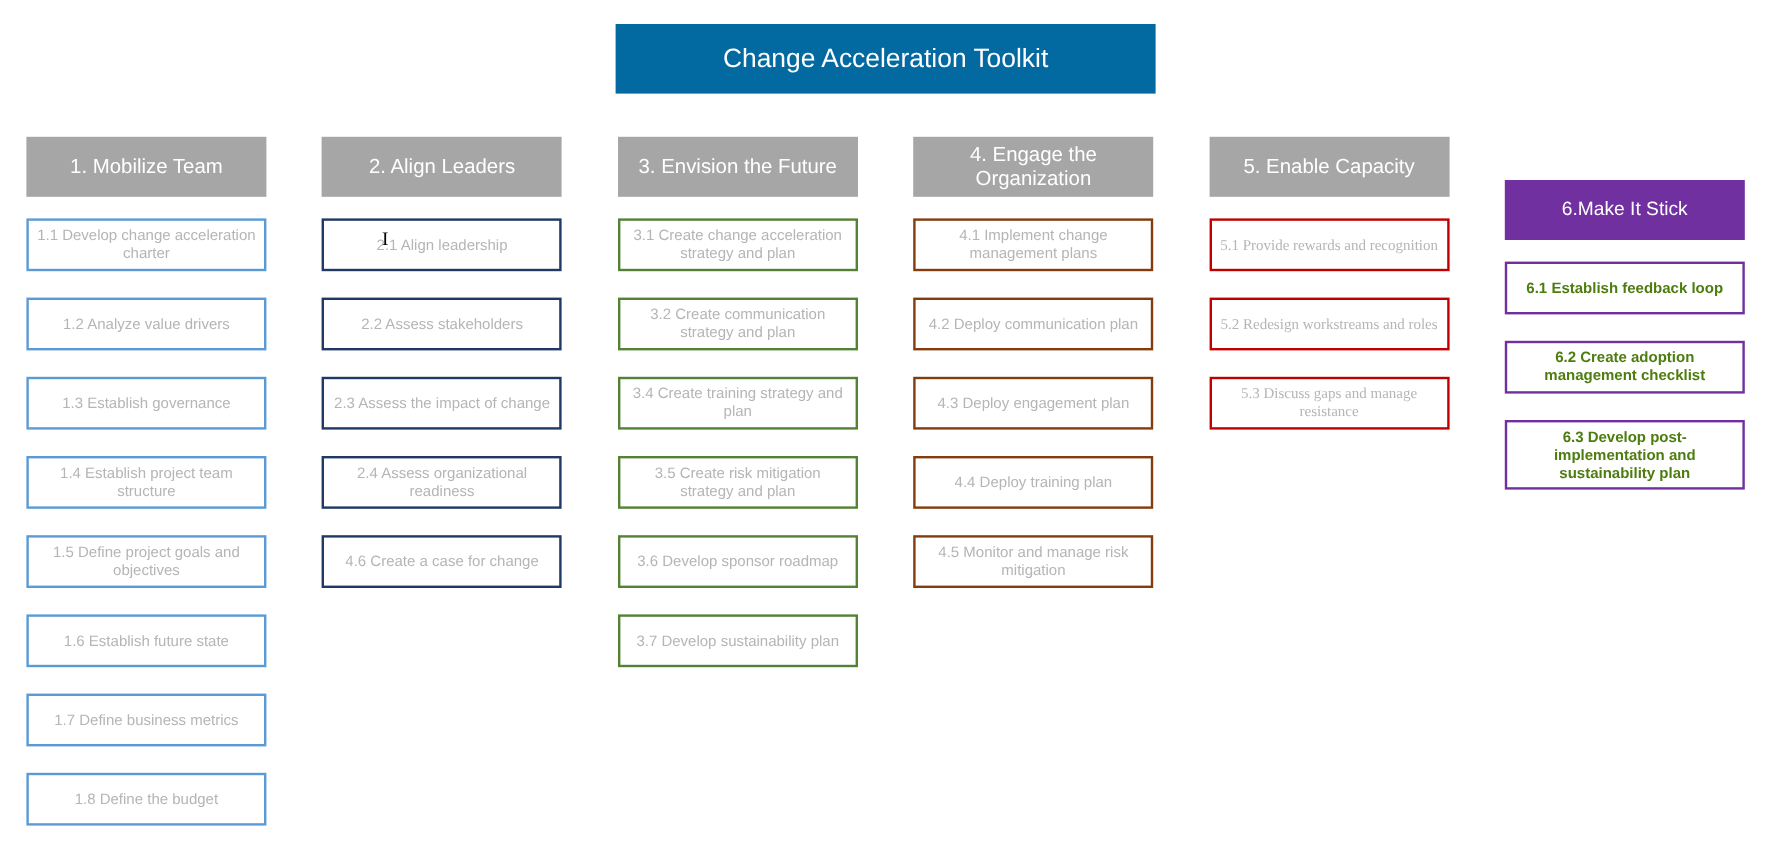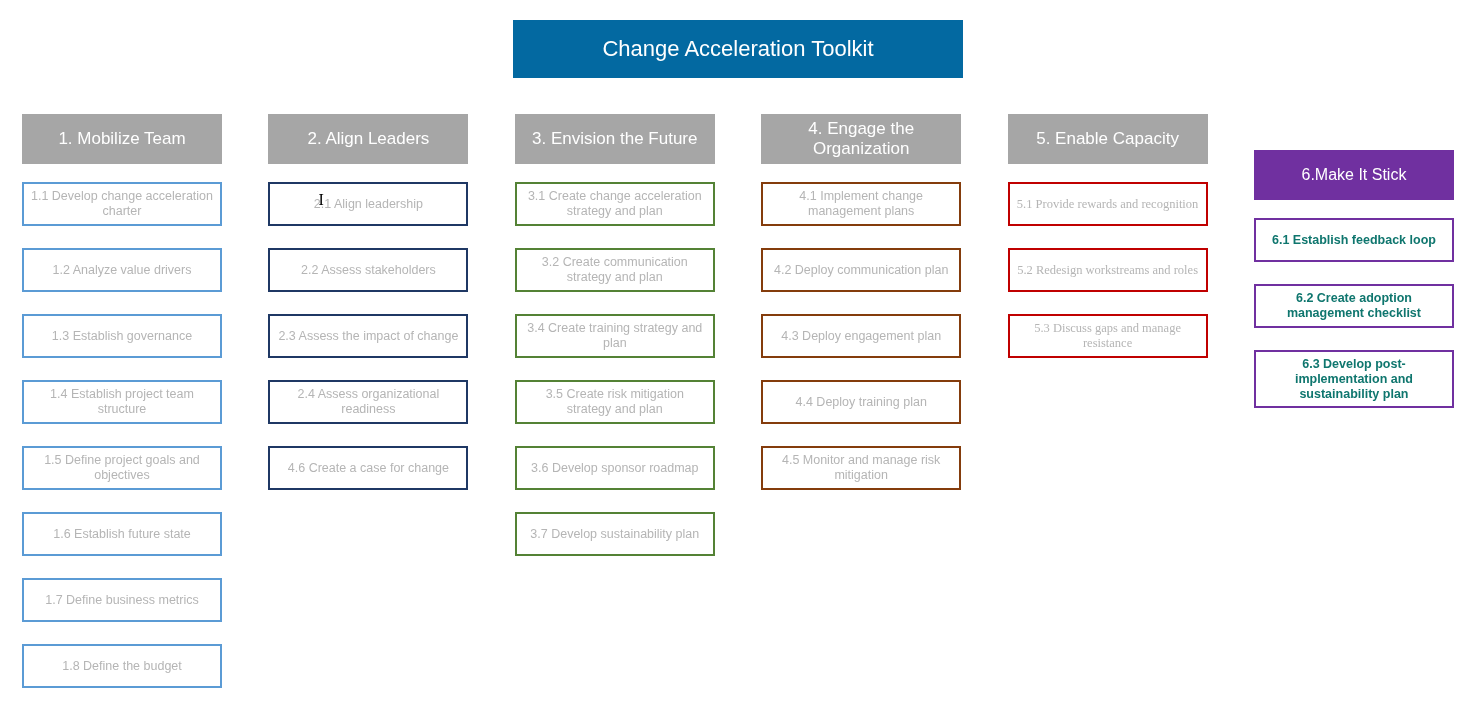--- a/index.html
+++ b/index.html
@@ -64,21 +64,21 @@
     text-align: center;
     font-size: 12.5px;
     line-height: 1.2;
     padding: 2px 6px;
     box-sizing: border-box;
     position: relative;
   }
   .item.tall { height: 58px; }
 
   .item.faded { color: #b5b5b5; }
-  .item.strong { color: #0f766e; font-weight: 600; }
+  .item.strong { color: #4d7c0f; font-weight: 600; }
 
   .item.blue   { border-color: #5B9BD5; }
   .item.navy   { border-color: #1F3864; }
   .item.green  { border-color: #548235; }
   .item.brown  { border-color: #843C0C; }
   .item.red    { border-color: #C00000; font-family: Liberation Serif, serif; }
   .item.purple { border-color: #7030A0; }
 
   .text-cursor {
     position: absolute;

